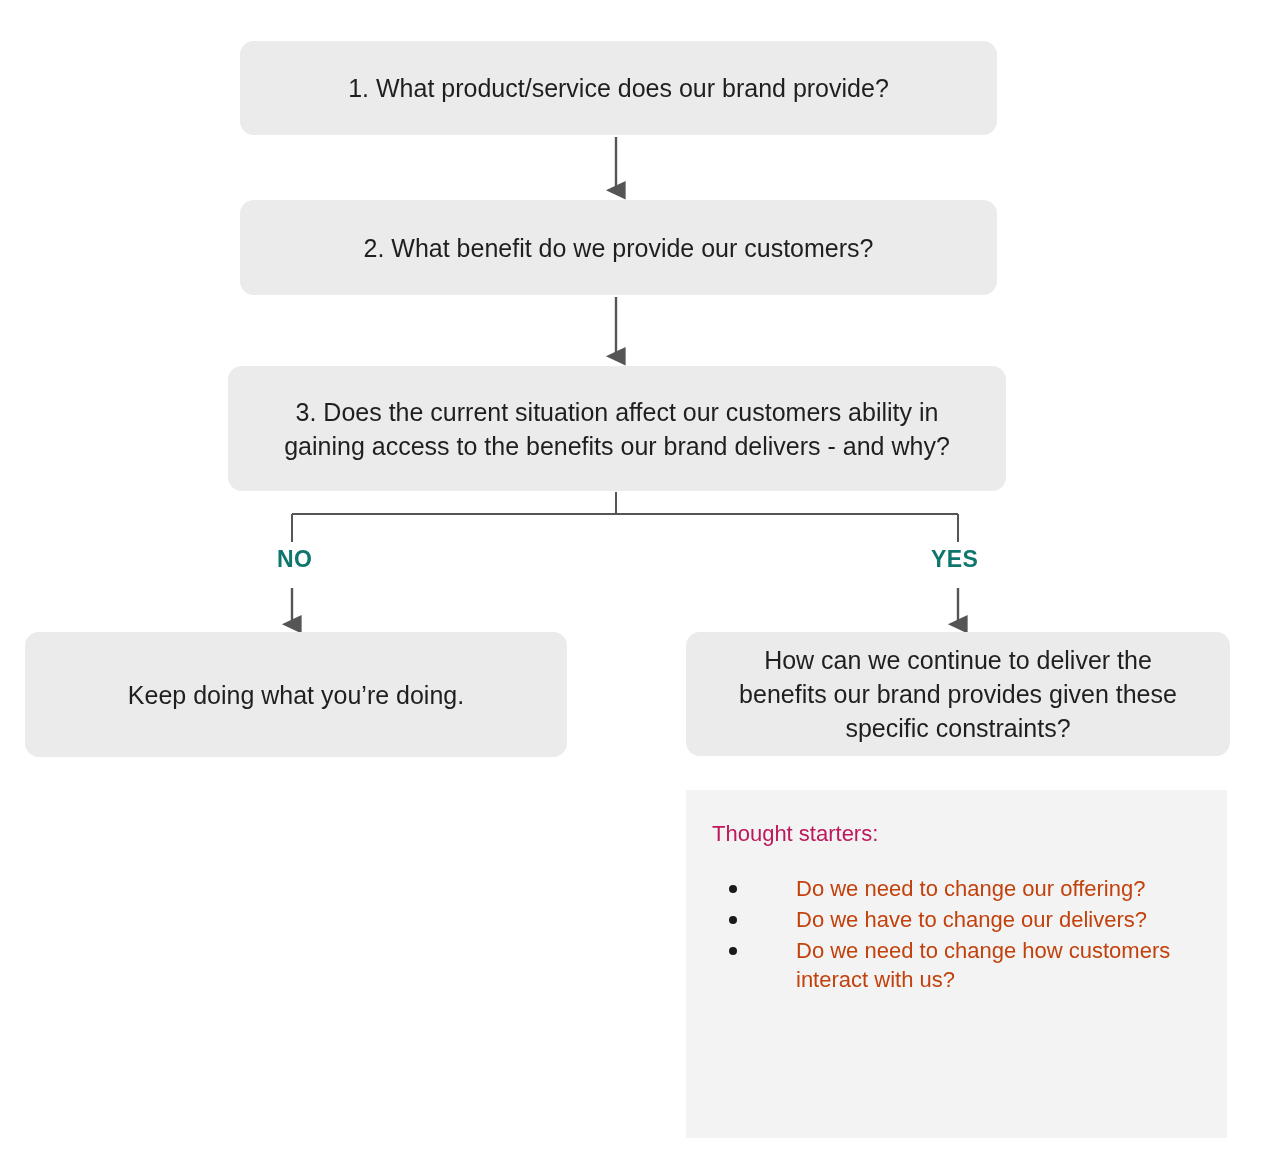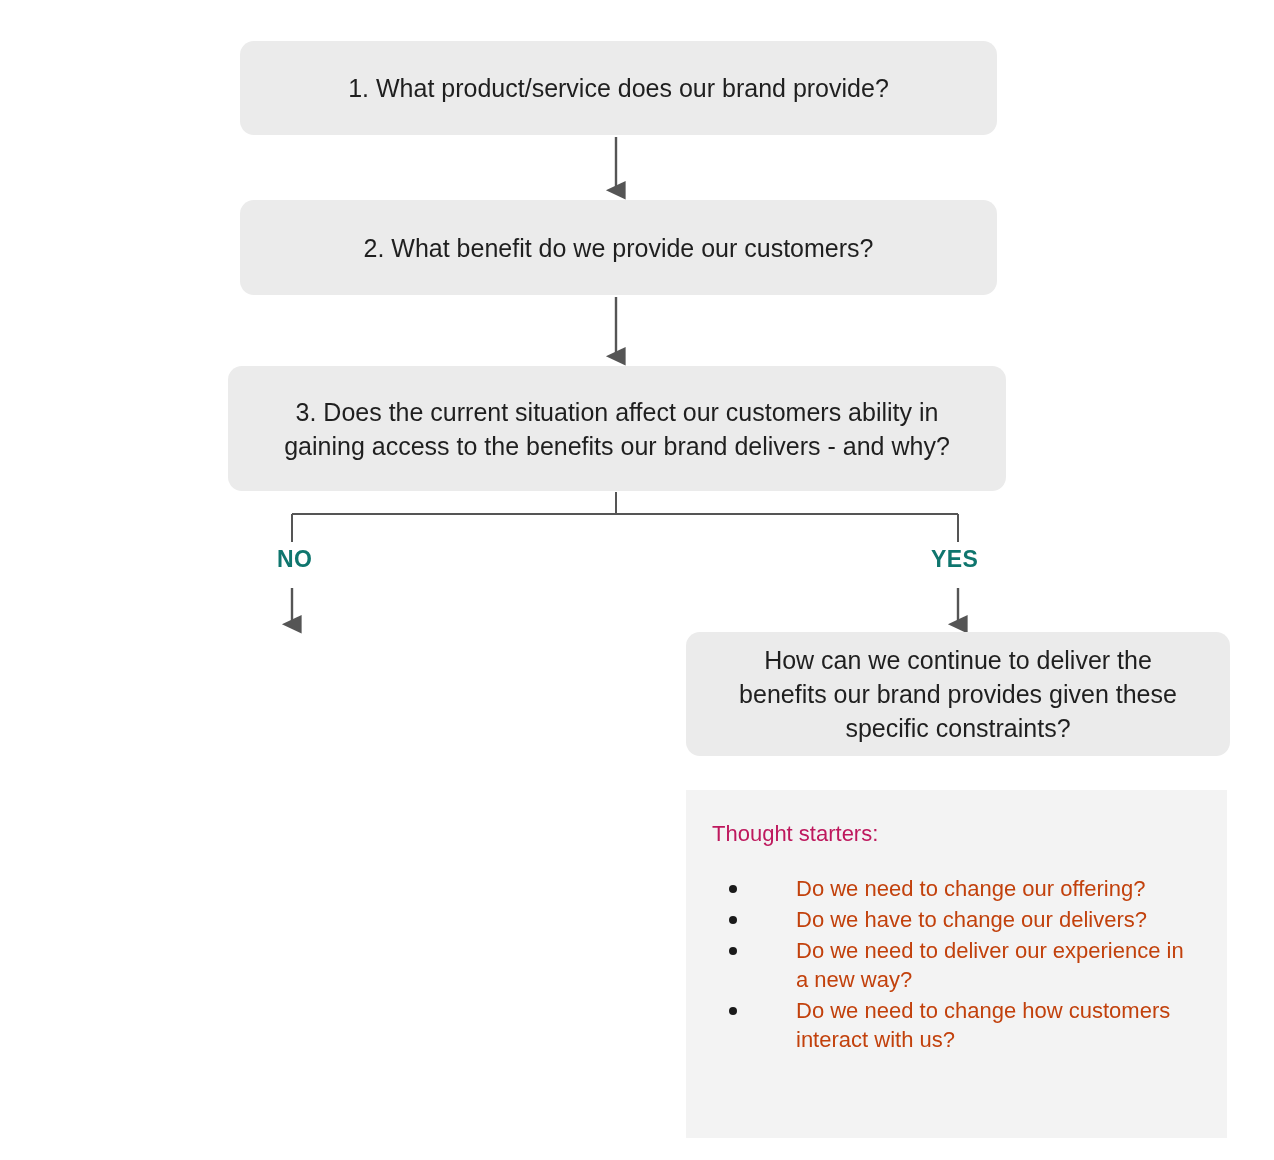--- a/index.html
+++ b/index.html
@@ -145,42 +145,41 @@
   </div>
 
   <div class="box" id="box-q3">
     <span class="box-text">3. Does the current situation affect our customers ability in
 gaining access to the benefits our brand delivers - and why?</span>
   </div>
 
   <div class="branch-label" id="label-no">NO</div>
   <div class="branch-label" id="label-yes">YES</div>
 
+  <div class="box" id="box-no">
+    <span class="box-text">Keep doing what you’re doing.</span>
+  </div>
 
   <div class="box" id="box-yes">
     <span class="box-text">How can we continue to deliver the
 benefits our brand provides given these
 specific constraints?</span>
   </div>
 
   <div id="thought-panel">
     <div id="thought-title">Thought starters:</div>
     <ul id="thought-list">
       <li>
         <span class="bullet-dot"></span>
         <span>Do we need to change our offering?</span>
       </li>
       <li>
         <span class="bullet-dot"></span>
         <span>Do we have to change our delivers?</span>
       </li>
       <li>
         <span class="bullet-dot"></span>
-        <span>Do we need to deliver our experience in a new way?</span>
-      </li>
-      <li>
-        <span class="bullet-dot"></span>
         <span>Do we need to change how customers interact with us?</span>
       </li>
     </ul>
   </div>
 
 </div>
 
 </body></html>

